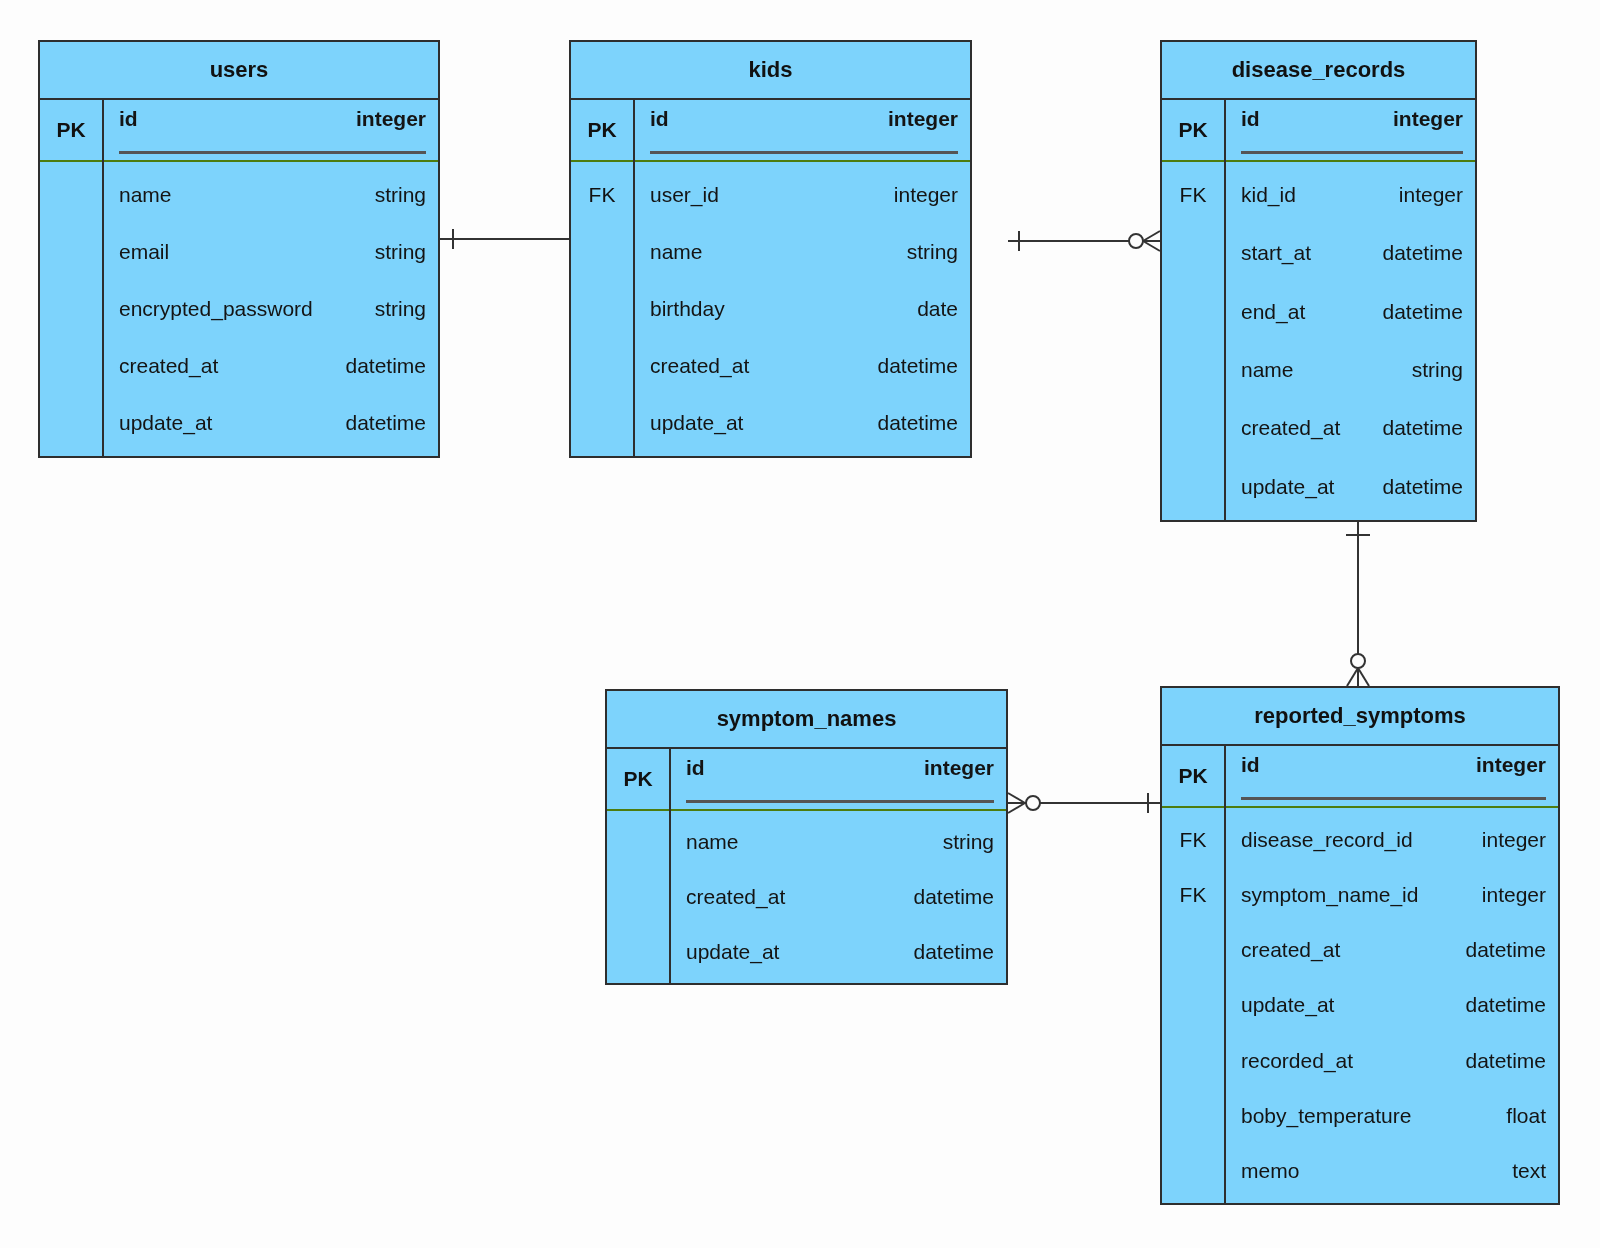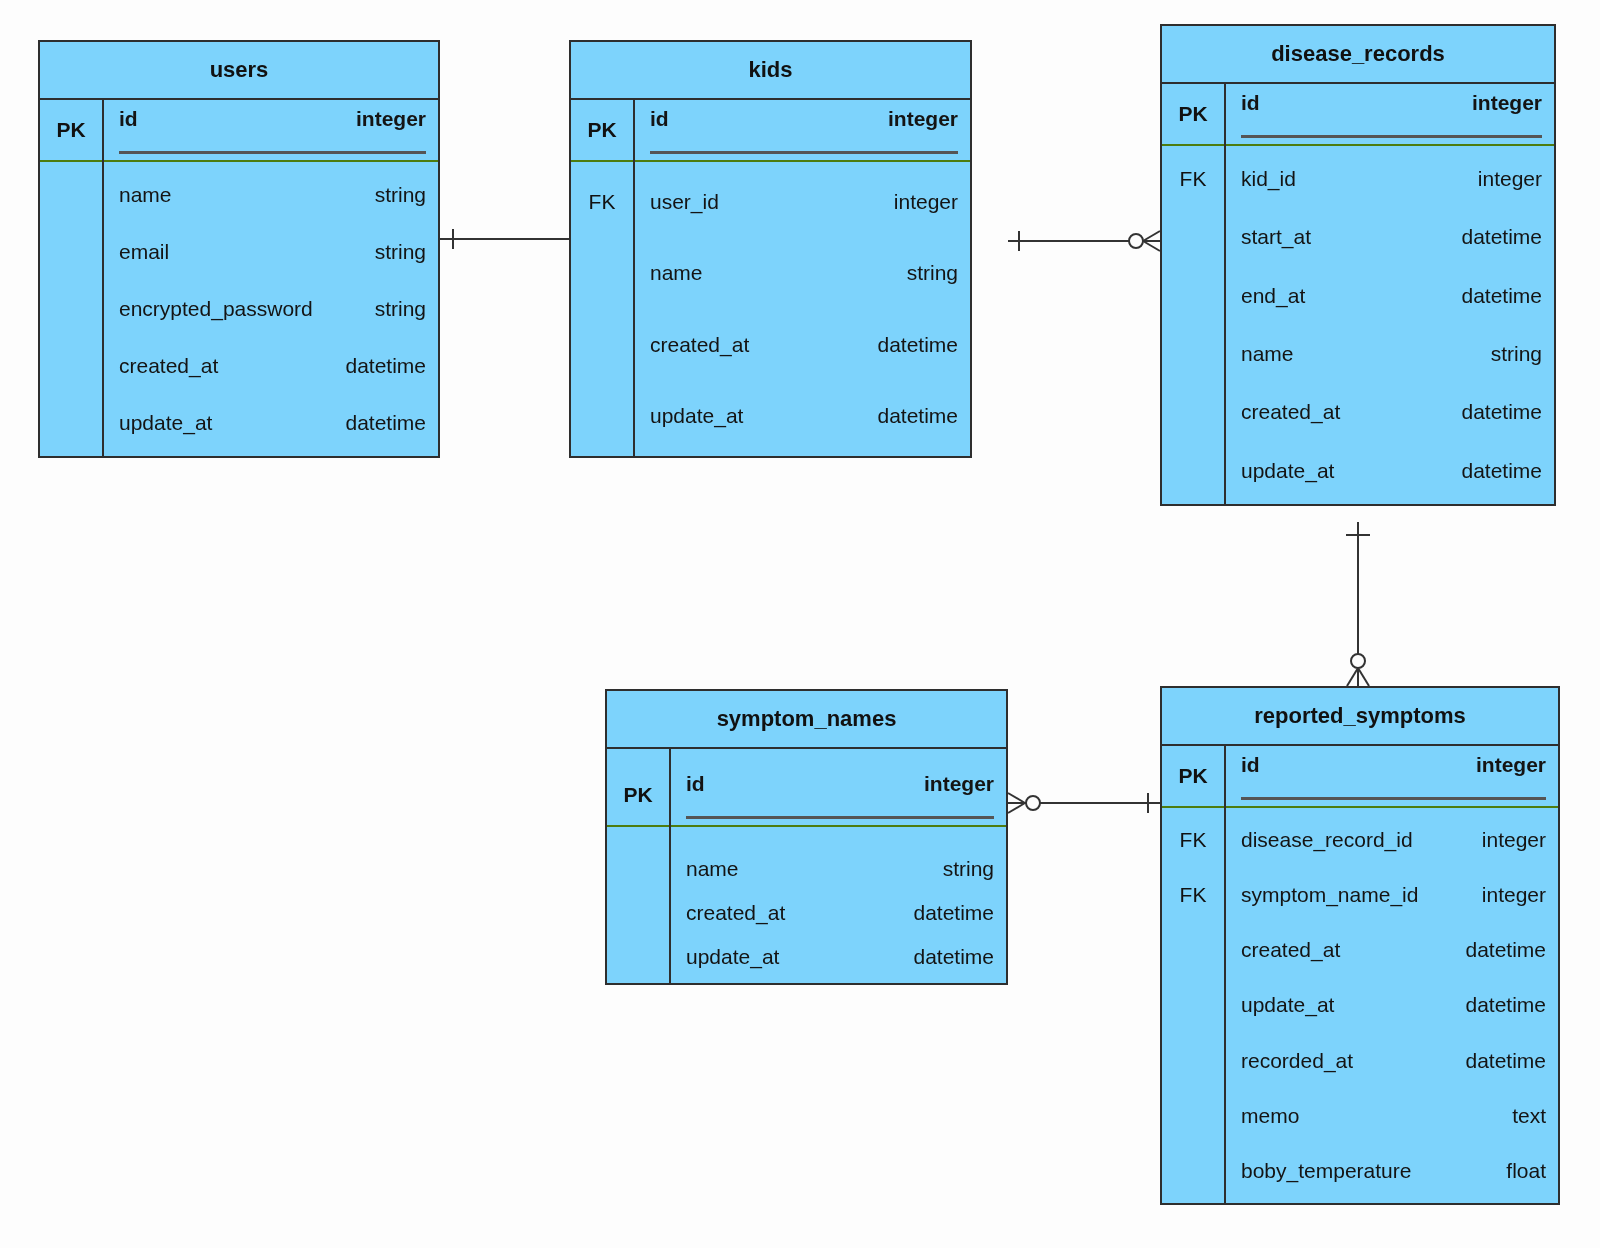--- a/index.html
+++ b/index.html
@@ -177,36 +177,43 @@
         <div class="row">
           <div class="key-cell"></div>
           <div class="attr-cell">
             <span>name</span>
             <span>string</span>
           </div>
         </div>
         <div class="row">
           <div class="key-cell"></div>
           <div class="attr-cell">
-            <span>created_at</span>
-            <span>datetime</span>
-          </div>
-        </div>
-        <div class="row">
-          <div class="key-cell"></div>
-          <div class="attr-cell">
-            <span>update_at</span>
-            <span>datetime</span>
-          </div>
-        </div>
-      </div>
-      <div class="key-divider"></div>
-    </div>
-
-  <div class="entity" style="left:1160px; top:24px; width:396px; height:482px;">
+            <span>birthday</span>
+            <span>date</span>
+          </div>
+        </div>
+        <div class="row">
+          <div class="key-cell"></div>
+          <div class="attr-cell">
+            <span>created_at</span>
+            <span>datetime</span>
+          </div>
+        </div>
+        <div class="row">
+          <div class="key-cell"></div>
+          <div class="attr-cell">
+            <span>update_at</span>
+            <span>datetime</span>
+          </div>
+        </div>
+      </div>
+      <div class="key-divider"></div>
+    </div>
+
+  <div class="entity" style="left:1160px; top:40px; width:317px; height:482px;">
       <div class="entity-title">disease_records</div>
       <div class="pk-row">
         <div class="key-cell pk">PK</div>
         <div class="attr-cell pk-attr">
           <span>id</span>
           <span>integer</span>
         </div>
       </div>
       <div class="body-rows">
         <div class="row">
@@ -248,21 +255,21 @@
           <div class="key-cell"></div>
           <div class="attr-cell">
             <span>update_at</span>
             <span>datetime</span>
           </div>
         </div>
       </div>
       <div class="key-divider"></div>
     </div>
 
-  <div class="entity" style="left:605px; top:689px; width:403px; height:296px;gap:16px;">
+  <div class="entity" style="left:605px; top:689px; width:403px; height:296px;">
       <div class="entity-title">symptom_names</div>
       <div class="pk-row">
         <div class="key-cell pk">PK</div>
         <div class="attr-cell pk-attr">
           <span>id</span>
           <span>integer</span>
         </div>
       </div>
       <div class="body-rows">
         <div class="row">
@@ -331,28 +338,28 @@
         <div class="row">
           <div class="key-cell"></div>
           <div class="attr-cell">
             <span>recorded_at</span>
             <span>datetime</span>
           </div>
         </div>
         <div class="row">
           <div class="key-cell"></div>
           <div class="attr-cell">
+            <span>boby_temperature</span>
+            <span>float</span>
+          </div>
+        </div>
+        <div class="row">
+          <div class="key-cell"></div>
+          <div class="attr-cell">
             <span>memo</span>
             <span>text</span>
           </div>
         </div>
-        <div class="row">
-          <div class="key-cell"></div>
-          <div class="attr-cell">
-            <span>boby_temperature</span>
-            <span>float</span>
-          </div>
-        </div>
       </div>
       <div class="key-divider"></div>
     </div>
 
 </div>
 
 </body></html>

